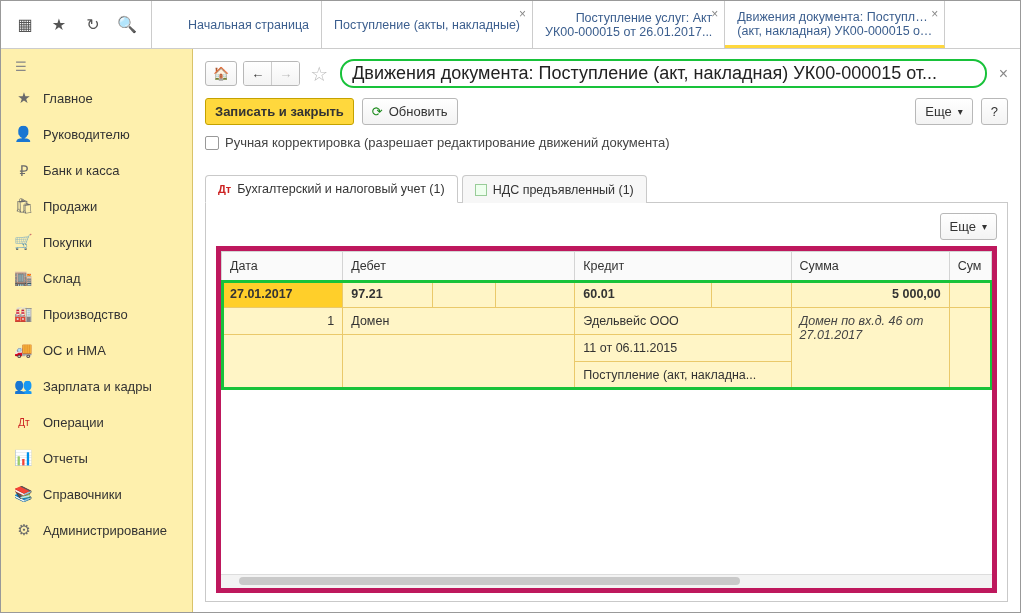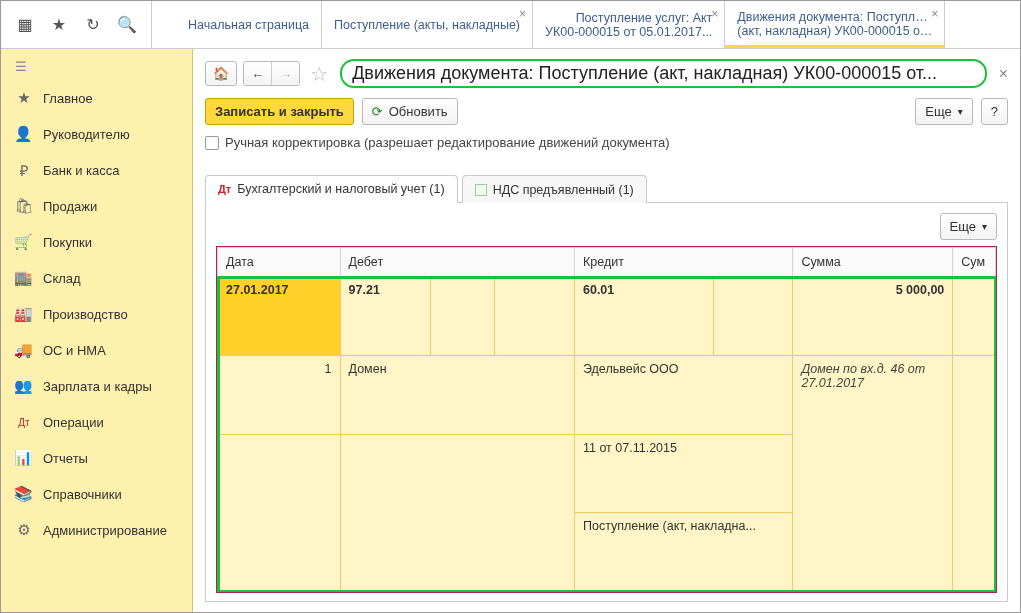--- a/index.html
+++ b/index.html
@@ -205,24 +205,24 @@
     padding: 10px 10px 8px 10px;
     min-height: 0;
   }
   .grid-toolbar {
     display: flex;
     justify-content: flex-end;
     margin-bottom: 6px;
   }
   .grid-wrap {
     flex: 1;
-    border: 1px solid #be185d;
+    border: 5px solid #be185d;
     overflow: hidden;
     display: flex;
-    flex-direction: row;
+    flex-direction: column;
     min-height: 0;
   }
   table.grid {
     border-collapse: collapse;
     width: 100%;
     table-layout: fixed;
     font-size: 12.5px;
   }
   table.grid th {
     background: #fafafa;
@@ -277,21 +277,21 @@
   <div class="tabs">
     <div class="tab">
       <div class="t1">Начальная страница</div>
     </div>
     <div class="tab">
       <div class="t1">Поступление (акты, накладные)</div>
       <span class="closex">×</span>
     </div>
     <div class="tab">
       <div class="t1">Поступление услуг: Акт</div>
-      <div class="t2">УК00-000015 от 05.01.2017...</div>
+      <div class="t2">УК00-000015 от 26.01.2017...</div>
       <span class="closex">×</span>
     </div>
     <div class="tab active">
       <div class="t1">Движения документа: Поступление</div>
       <div class="t2">(акт, накладная) УК00-000015 от...</div>
       <span class="closex">×</span>
     </div>
   </div>
 </div>
 
@@ -438,21 +438,21 @@
             <tr>
               <td class="num">1</td>
               <td colspan="3">Домен</td>
               <td colspan="2">Эдельвейс ООО</td>
               <td rowspan="3" class="ital">Домен по вх.д. 46 от 27.01.2017</td>
               <td rowspan="3"></td>
             </tr>
             <tr>
               <td rowspan="2"></td>
               <td rowspan="2" colspan="3"></td>
-              <td colspan="2">11 от 07.11.2015</td>
+              <td colspan="2">11 от 06.11.2015</td>
             </tr>
             <tr>
               <td colspan="2">Поступление (акт, накладна...</td>
             </tr>
           </tbody>
         </table>
         <div class="grid-body"></div>
         <div class="hsb">
             <div class="thumb"></div>
           </div>

